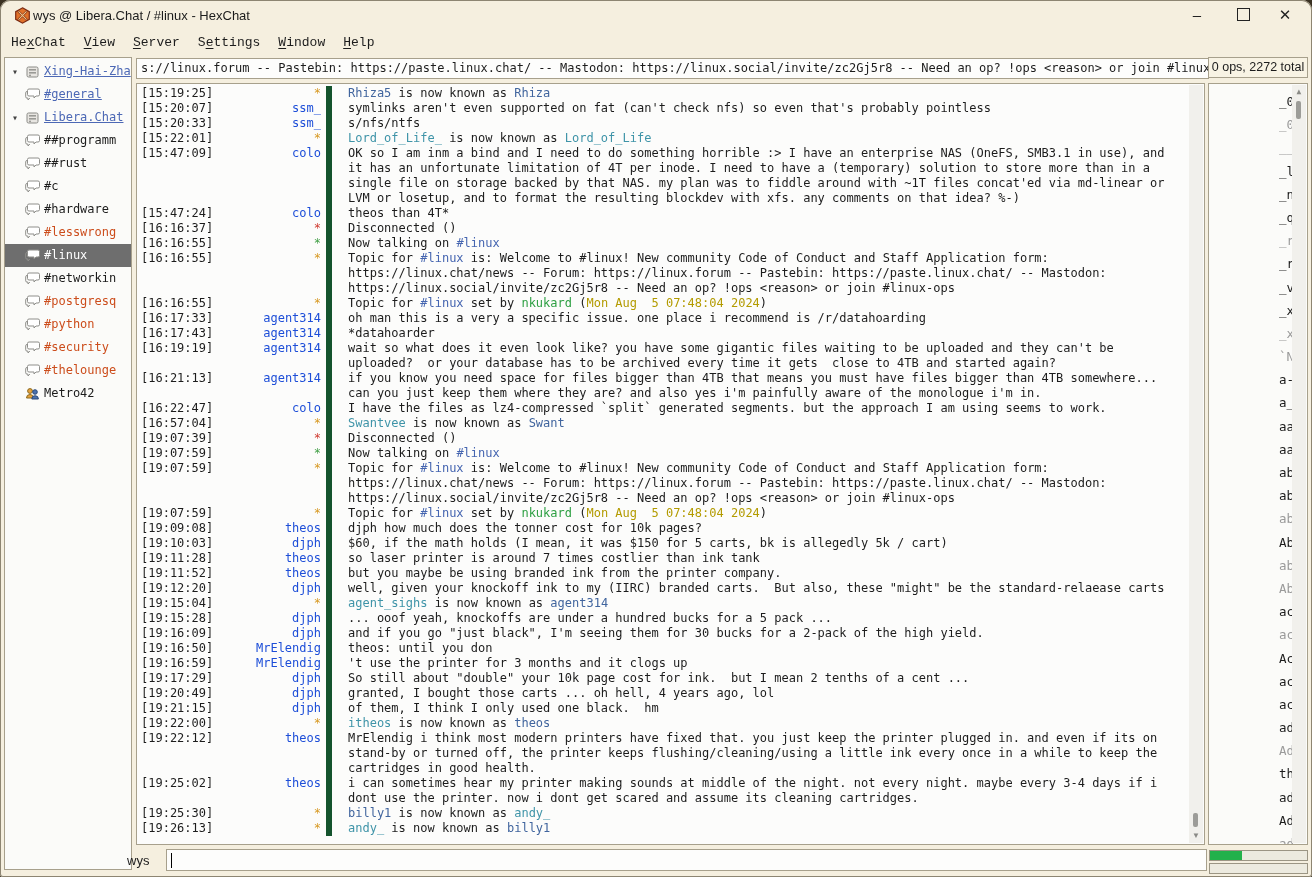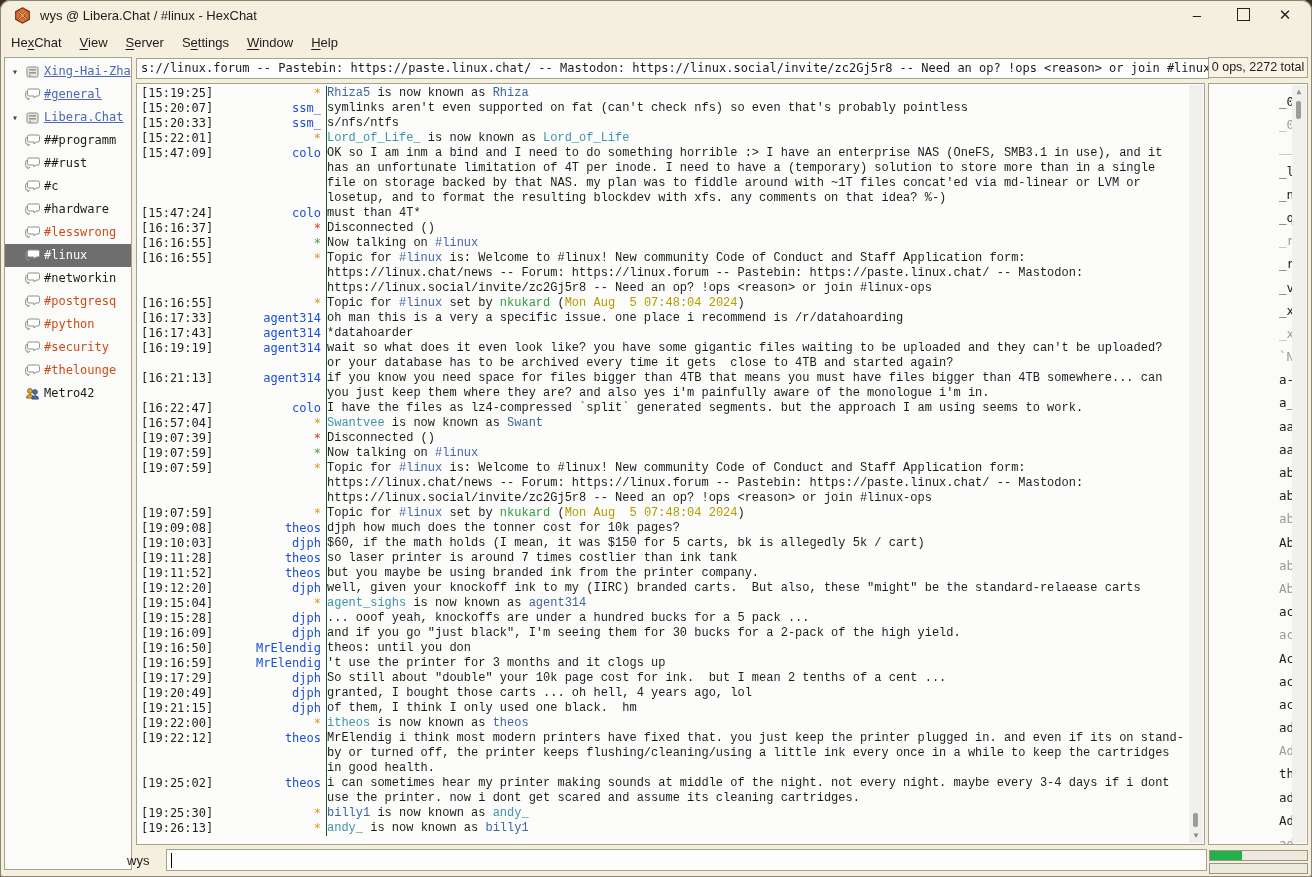--- a/index.html
+++ b/index.html
@@ -1,27 +1,27 @@
 <!DOCTYPE html>
 <html><head>
 <meta charset="utf-8">
 <style>
   html,body{margin:0;padding:0;background:#3a3122;}
   .window{position:relative;width:1312px;height:877px;background:#f5efdf;border-radius:10px 10px 3px 3px;
     overflow:hidden;font-family:"Liberation Sans",sans-serif;color:#1c1c1c;box-shadow:0 0 0 1px #8d8572 inset;}
   
   .titlebar{position:absolute;left:0;top:0;width:100%;height:30px;display:flex;align-items:center;}
   .app-icon{width:17px;height:17px;margin-left:14px;}
-  .wtitle{margin-left:9px;font-size:13px;}
+  .wtitle{margin-left:2px;font-size:13px;}
   .wctrl{position:absolute;top:0;height:30px;width:46px;text-align:center;line-height:30px;font-size:15px;color:#222;}
   .wc-min{right:92px}.wc-max{right:46px}.wc-close{right:4px}
   .wc-max span{display:inline-block;width:11px;height:11px;border:1.2px solid #222;vertical-align:middle;margin-top:-3px;}
   
   .menubar{position:absolute;left:2px;top:30px;height:25px;display:flex;align-items:center;font-size:13px;}
-  .menu-item{padding:3px 9px;}
+  .menu-item{padding:3px 9px;font-family:Liberation Mono, monospace;}
   .menu-item u{text-underline-offset:2px;}
   
   .entry{background:#fdfdfc;border:1px solid #a7a08c;}
   .topic{position:absolute;left:136px;top:58px;width:1063px;height:19px;font-family:"DejaVu Sans Mono",monospace;
     font-size:12px;line-height:19px;padding:0 4px;white-space:nowrap;overflow:hidden;}
   .opsbox{position:absolute;left:1208px;top:57px;width:98px;height:19px;border:1px solid #a7a08c;background:#f8f3e4;
     font-size:12.5px;line-height:19px;text-align:center;overflow:hidden;}
   
   .tree{position:absolute;left:4px;top:57px;width:128px;height:813px;background:#fbfbf9;border:1px solid #a7a08c;
     overflow:hidden;font-family:"DejaVu Sans Mono",monospace;font-size:12px;padding-top:2px;box-sizing:border-box;}
@@ -34,21 +34,21 @@
   .tree-row.selected .tree-label{color:#fff;}
   .c-blue .tree-label{color:#4c68b5;text-decoration:underline;}
   .c-orange .tree-label{color:#cc4d1c;}
   
   .chat{position:absolute;left:136px;top:83px;width:1069px;height:762px;background:#fcfcfb;border:1px solid #a7a08c;
     box-sizing:border-box;overflow:hidden;}
   .chatlines{position:absolute;left:4px;top:2px;right:18px;font-family:"DejaVu Sans Mono",monospace;font-size:12px;line-height:15px;}
   .chat-row{display:flex;align-items:flex-start;}
   .time{width:76px;flex:none;}
   .nick{width:104px;flex:none;text-align:right;padding-right:5px;color:#41659e;}
-  .msg{flex:1;border-left:1px solid #14532d;padding-left:0;white-space:pre-wrap;overflow-wrap:break-word;min-height:15px;font-family:Liberation Mono, monospace;}
+  .msg{flex:1;border-left:6px solid #14532d;padding-left:16px;white-space:pre-wrap;overflow-wrap:break-word;min-height:15px;}
   .nc-orange{color:#d79922;}.nc-red{color:#d03b30;}.nc-green{color:#43a047;}.nc-nick{color:#1d4ed8;}
   .mc-nick{color:#41659e;}.mc-teal{color:#3f94a8;}.mc-chan{color:#4565b0;}.mc-green{color:#2fa044;}.mc-olive{color:#b39b00;}
   
   .vsb{position:absolute;top:1px;bottom:1px;right:1px;width:14px;background:#f1f0ec;}
   .vsb .arrow{position:absolute;left:0;width:100%;text-align:center;color:#8a8a86;font-size:8px;line-height:12px;}
   .vsb .thumb{position:absolute;left:4px;width:5px;background:#9c9c98;border-radius:2px;}
   
   .userlist{position:absolute;left:1208px;top:83px;width:100px;height:762px;background:#fbfbf9;border:1px solid #a7a08c;
     box-sizing:border-box;overflow:hidden;font-family:"DejaVu Sans Mono",monospace;font-size:12.5px;}
   .users{position:absolute;left:26px;top:6px;right:14px;overflow:hidden;margin-left:44px;}
@@ -274,21 +274,21 @@
           <div class="msg"><span class="mc-teal">Lord_of_Life_</span><span> is now known as </span><span class="mc-teal">Lord_of_Life</span></div>
         </div>
         <div class="chat-row">
           <span class="time">[15:47:09]</span>
           <span class="nick nc-nick">colo</span>
           <div class="msg"><span>OK so I am inm a bind and I need to do something horrible :&gt; I have an enterprise NAS (OneFS, SMB3.1 in use), and it has an unfortunate limitation of 4T per inode. I need to have a (temporary) solution to store more than in a single file on storage backed by that NAS. my plan was to fiddle around with ~1T files concat'ed via md-linear or LVM or losetup, and to format the resulting blockdev with xfs. any comments on that idea? %-)</span></div>
         </div>
         <div class="chat-row">
           <span class="time">[15:47:24]</span>
           <span class="nick nc-nick">colo</span>
-          <div class="msg"><span>must than 4T*</span></div>
+          <div class="msg"><span>theos than 4T*</span></div>
         </div>
         <div class="chat-row">
           <span class="time">[16:16:37]</span>
           <span class="nick nc-red">*</span>
           <div class="msg"><span>Disconnected ()</span></div>
         </div>
         <div class="chat-row">
           <span class="time">[16:16:55]</span>
           <span class="nick nc-green">*</span>
           <div class="msg"><span>Now talking on </span><span class="mc-chan">#linux</span></div>

